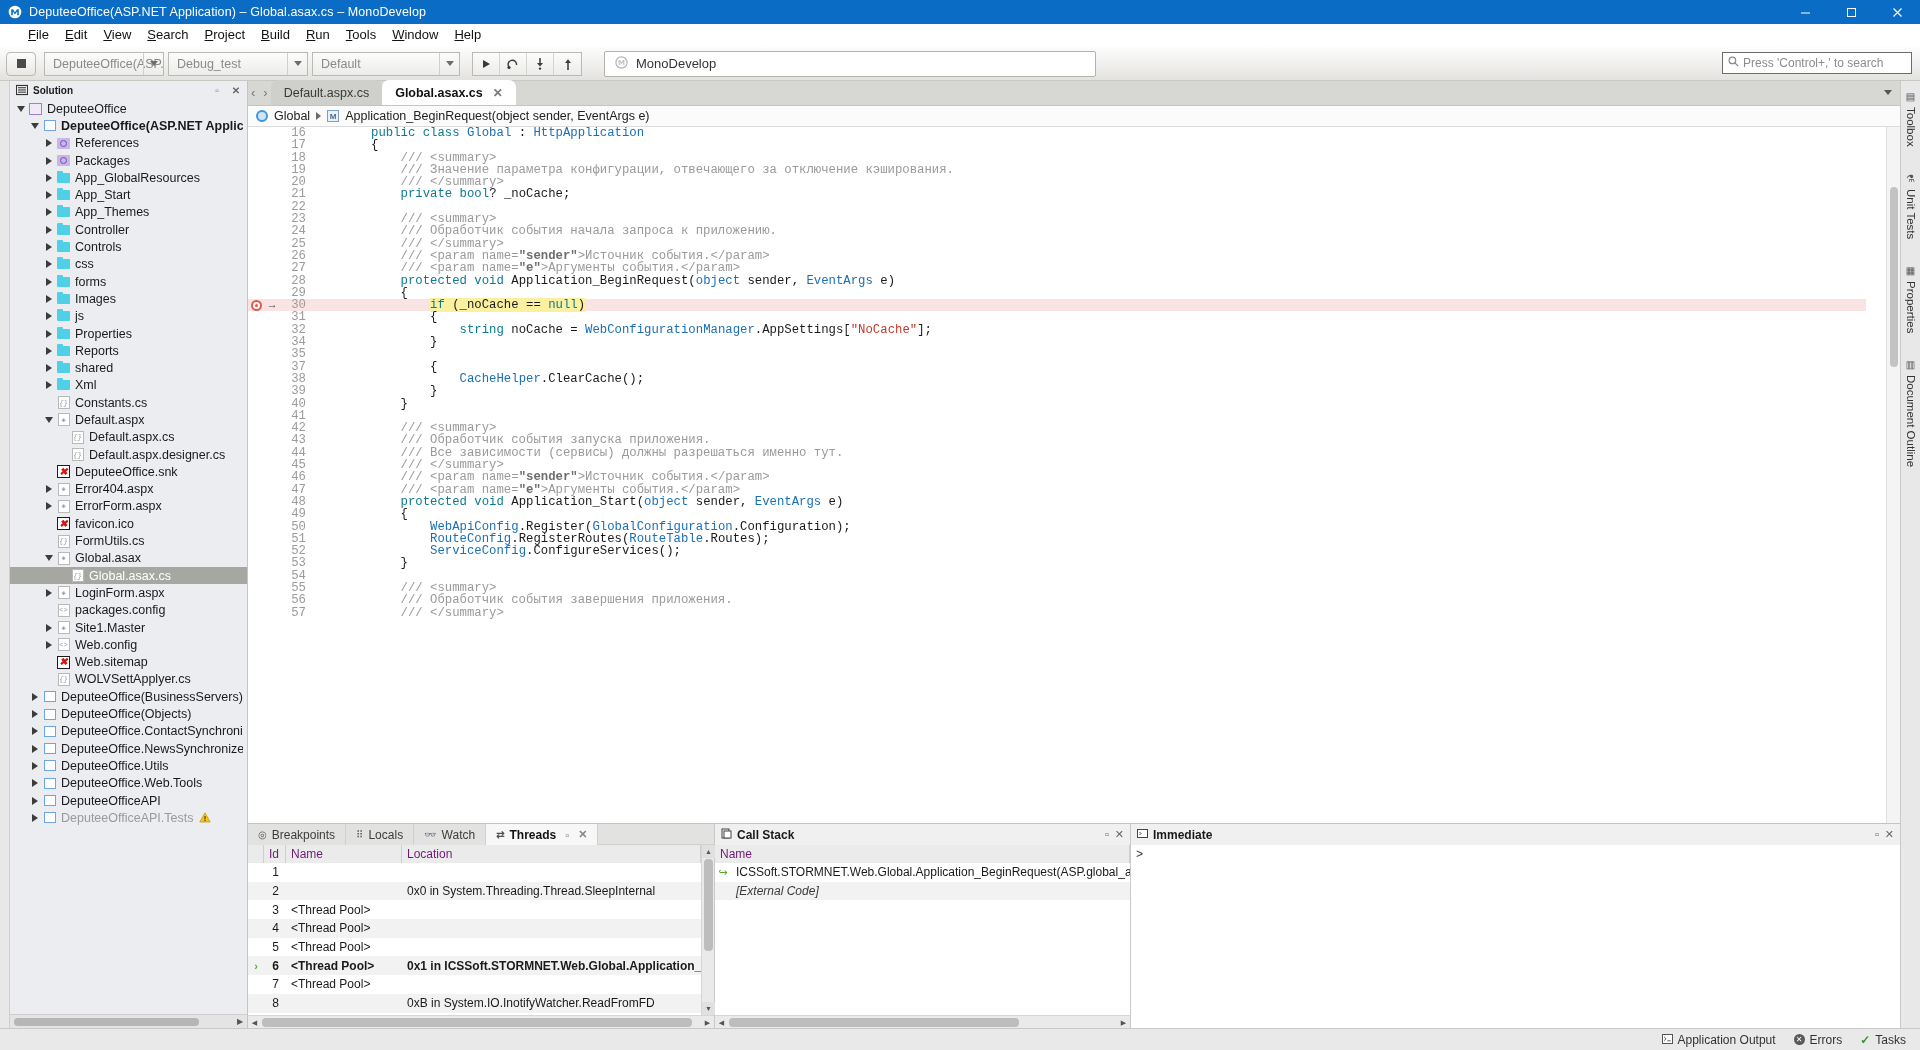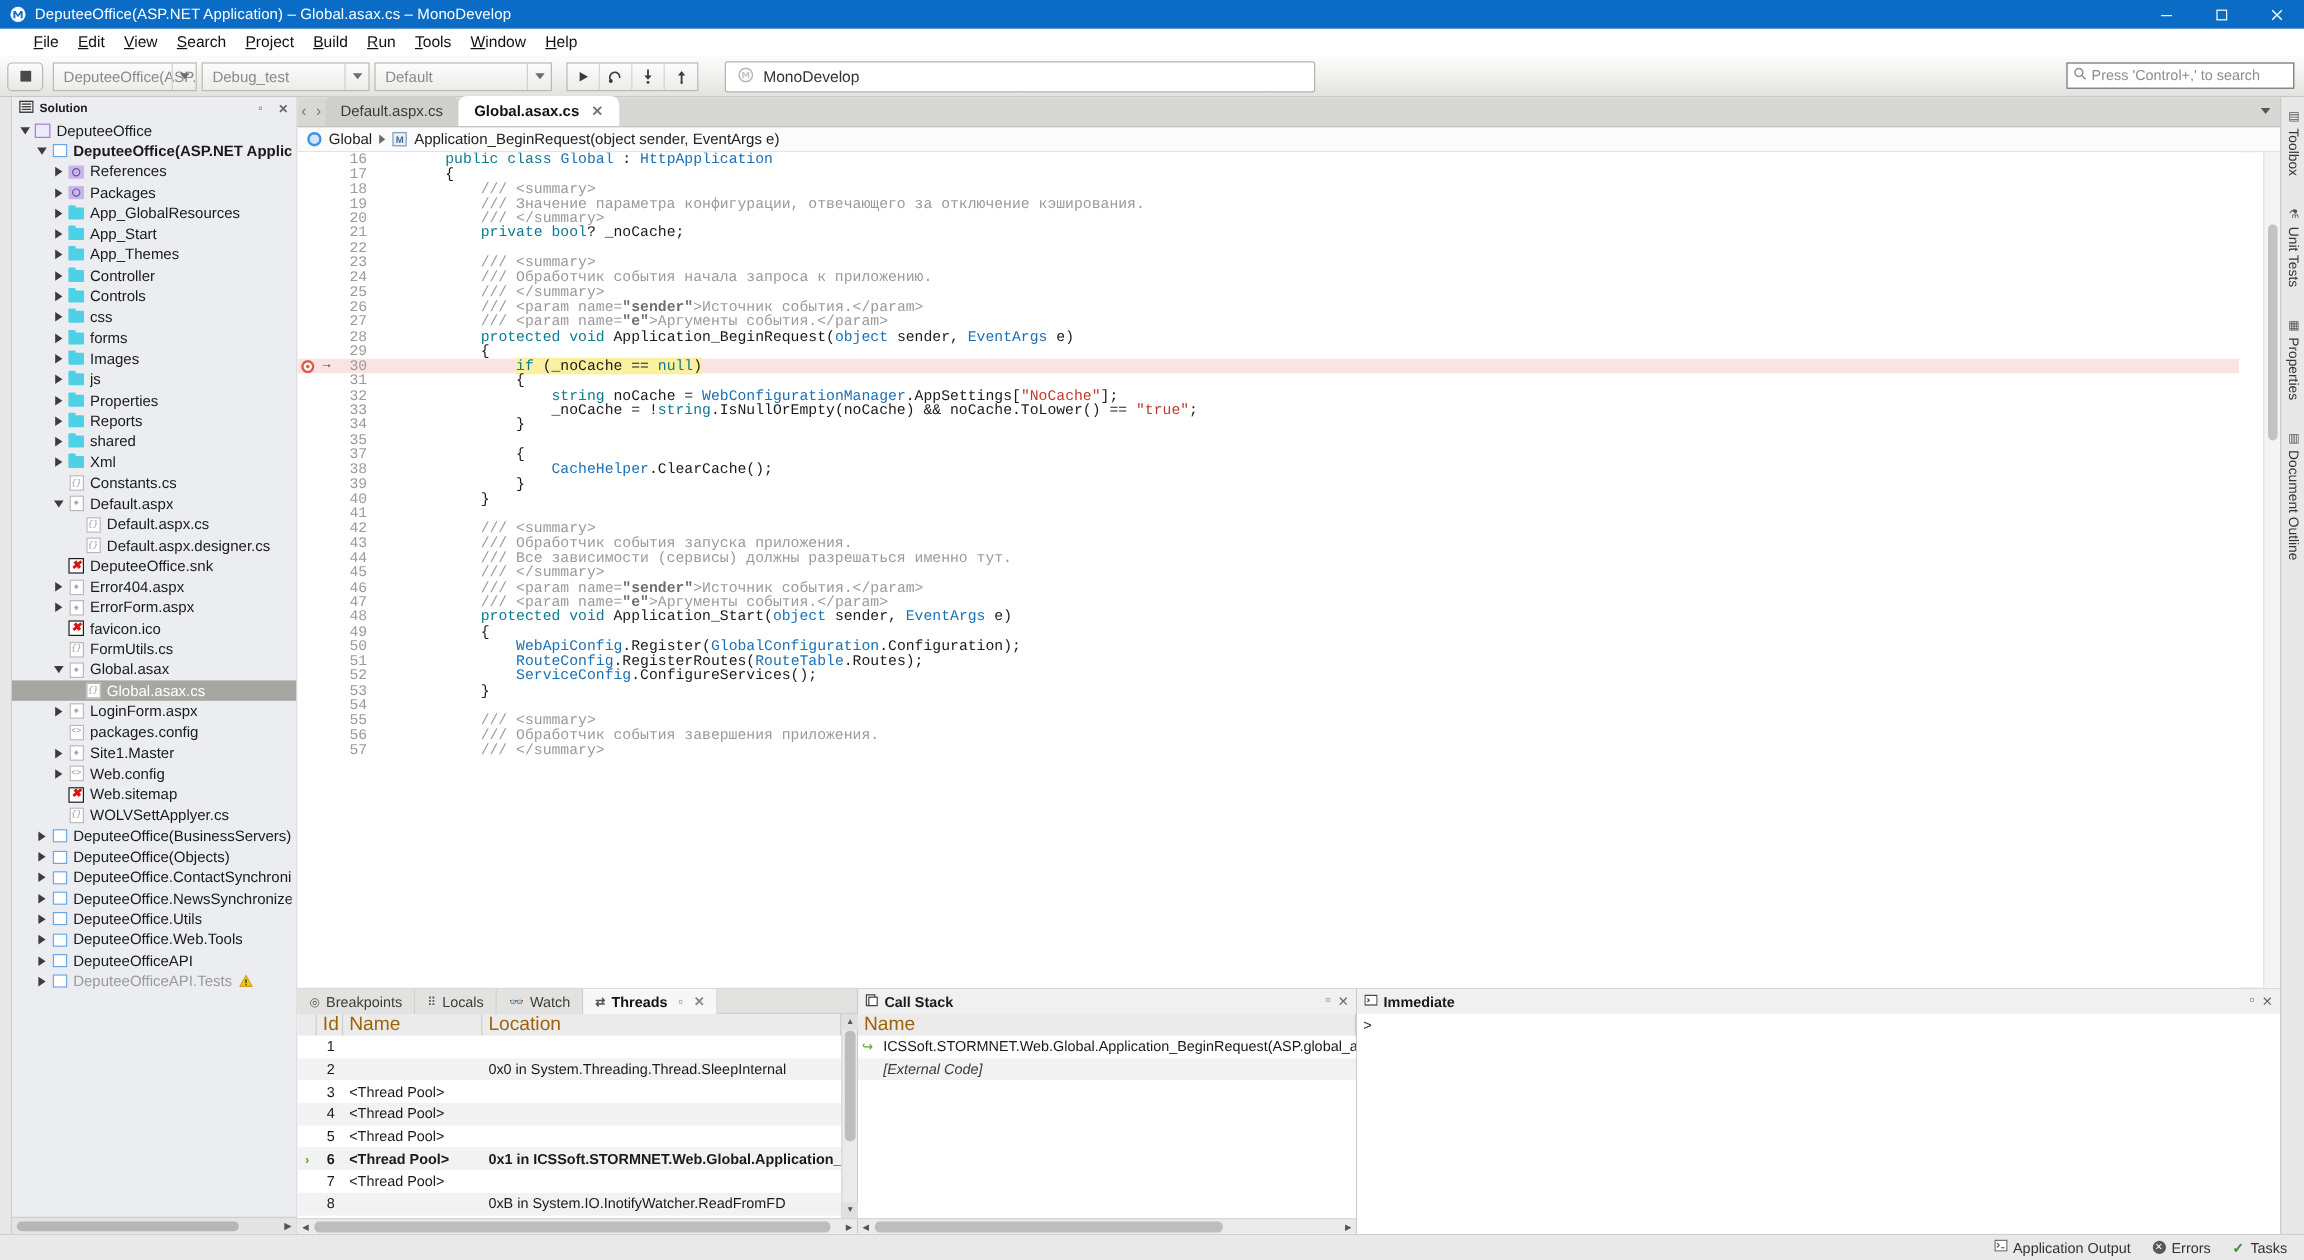--- a/index.html
+++ b/index.html
@@ -220,21 +220,21 @@
   .ptab .pt-ico { font-size: 10px; color: #555; }
   .ptab .close-x { color:#888; font-size: 11px; margin-left: 4px; }
   .ptab-spacer { flex: 1; background: #e2e2e0; border-bottom: 1px solid #d0d0ce; }
   .ptab-hdr-simple {
     height: 21px; flex: 0 0 21px; background: #f0f0f0; display:flex; align-items:center; gap:5px;
     padding-left: 6px; font-size: 12px; font-weight: bold;
   }
   .ptab-hdr-simple .hdr-btns { margin-left:auto; display:flex; gap:6px; padding-right:6px; font-weight:normal; color:#666; font-size:11px; }
 
   .grid { flex: 1; display: flex; flex-direction: column; background: #fff; min-height: 0; overflow:hidden; }
-  .grid-head { display: flex; height: 18px; flex: 0 0 18px; background: #ebebeb; font-size: 16px; color: #a16207; }
+  .grid-head { display: flex; height: 18px; flex: 0 0 18px; background: #ebebeb; font-size: 12px; color: #701a75; }
   .grid-head .gh { border-right: 1px solid #cfcfcf; padding-left: 5px; display:flex; align-items:center; overflow:hidden; }
   .grid-rows { flex: 1; overflow: hidden; }
   .grow { display: flex; height: 18.7px; align-items: center; font-size: 12px; white-space: nowrap; }
   .grow.alt { background: #f2f2f2; }
   .grow.cur { font-weight: bold; }
   .gc { padding-left: 5px; overflow: hidden; }
   .gc.right { text-align: right; padding-right: 7px; padding-left: 0; }
   .cs-arrow { color: #5aa832; font-size: 11px; }
   .ext-code { font-style: italic; color: #3a3a3a; }
   .imm-body { flex:1; background:#fff; font-family:"Liberation Mono", monospace; font-size:12px; padding: 3px 5px; color:#333; }
@@ -814,21 +814,20 @@
             <div class="eline"><span class="gutter-bp"></span><span class="gutter-ar"></span><span class="gutter-num">23</span><span class="code"><span class="cmt">            /// &lt;summary&gt;</span></span></div>
             <div class="eline"><span class="gutter-bp"></span><span class="gutter-ar"></span><span class="gutter-num">24</span><span class="code"><span class="cmt">            /// Обработчик события начала запроса к приложению.</span></span></div>
             <div class="eline"><span class="gutter-bp"></span><span class="gutter-ar"></span><span class="gutter-num">25</span><span class="code"><span class="cmt">            /// &lt;/summary&gt;</span></span></div>
             <div class="eline"><span class="gutter-bp"></span><span class="gutter-ar"></span><span class="gutter-num">26</span><span class="code"><span class="cmt">            /// &lt;param name=</span><span class="cmt-b">"sender"</span><span class="cmt">&gt;Источник события.&lt;/param&gt;</span></span></div>
             <div class="eline"><span class="gutter-bp"></span><span class="gutter-ar"></span><span class="gutter-num">27</span><span class="code"><span class="cmt">            /// &lt;param name=</span><span class="cmt-b">"e"</span><span class="cmt">&gt;Аргументы события.&lt;/param&gt;</span></span></div>
             <div class="eline"><span class="gutter-bp"></span><span class="gutter-ar"></span><span class="gutter-num">28</span><span class="code"><span class="pln">            </span><span class="kw">protected void </span><span class="pln">Application_BeginRequest(</span><span class="kw2">object</span><span class="pln"> sender, </span><span class="typ">EventArgs</span><span class="pln"> e)</span></span></div>
             <div class="eline"><span class="gutter-bp"></span><span class="gutter-ar"></span><span class="gutter-num">29</span><span class="code"><span class="pln">            {</span></span></div>
             <div class="eline hl-row"><span class="gutter-bp"><i class="bp-glyph"></i></span><span class="gutter-ar">→</span><span class="gutter-num">30</span><span class="code"><span class="pln">                </span><span class="kw yellowspan">if </span><span class="pln yellowspan">(_noCache == </span><span class="kw yellowspan">null</span><span class="pln yellowspan">)</span></span></div>
             <div class="eline"><span class="gutter-bp"></span><span class="gutter-ar"></span><span class="gutter-num">31</span><span class="code"><span class="pln">                {</span></span></div>
             <div class="eline"><span class="gutter-bp"></span><span class="gutter-ar"></span><span class="gutter-num">32</span><span class="code"><span class="pln">                    </span><span class="kw">string</span><span class="pln"> noCache = </span><span class="typ">WebConfigurationManager</span><span class="pln">.AppSettings[</span><span class="str">"NoCache"</span><span class="pln">];</span></span></div>
-            <div class="eline"><span class="gutter-bp"></span><span class="gutter-ar"></span><span class="gutter-num">33</span><span class="code"><span class="pln">                    _noCache = !</span><span class="kw">string</span><span class="pln">.IsNullOrEmpty(noCache) &amp;&amp; noCache.ToLower() == </span><span class="str">"true"</span><span class="pln">;</span></span></div>
             <div class="eline"><span class="gutter-bp"></span><span class="gutter-ar"></span><span class="gutter-num">34</span><span class="code"><span class="pln">                }</span></span></div>
             <div class="eline"><span class="gutter-bp"></span><span class="gutter-ar"></span><span class="gutter-num">35</span><span class="code"><span class="pln"></span></span></div>
             <div class="eline"><span class="gutter-bp"></span><span class="gutter-ar"></span><span class="gutter-num">37</span><span class="code"><span class="pln">                {</span></span></div>
             <div class="eline"><span class="gutter-bp"></span><span class="gutter-ar"></span><span class="gutter-num">38</span><span class="code"><span class="pln">                    </span><span class="typ">CacheHelper</span><span class="pln">.ClearCache();</span></span></div>
             <div class="eline"><span class="gutter-bp"></span><span class="gutter-ar"></span><span class="gutter-num">39</span><span class="code"><span class="pln">                }</span></span></div>
             <div class="eline"><span class="gutter-bp"></span><span class="gutter-ar"></span><span class="gutter-num">40</span><span class="code"><span class="pln">            }</span></span></div>
             <div class="eline"><span class="gutter-bp"></span><span class="gutter-ar"></span><span class="gutter-num">41</span><span class="code"><span class="pln"></span></span></div>
             <div class="eline"><span class="gutter-bp"></span><span class="gutter-ar"></span><span class="gutter-num">42</span><span class="code"><span class="cmt">            /// &lt;summary&gt;</span></span></div>
             <div class="eline"><span class="gutter-bp"></span><span class="gutter-ar"></span><span class="gutter-num">43</span><span class="code"><span class="cmt">            /// Обработчик события запуска приложения.</span></span></div>
             <div class="eline"><span class="gutter-bp"></span><span class="gutter-ar"></span><span class="gutter-num">44</span><span class="code"><span class="cmt">            /// Все зависимости (сервисы) должны разрешаться именно тут.</span></span></div>

